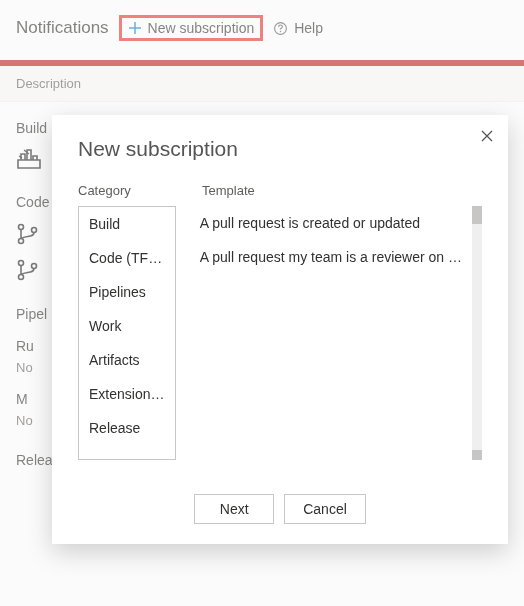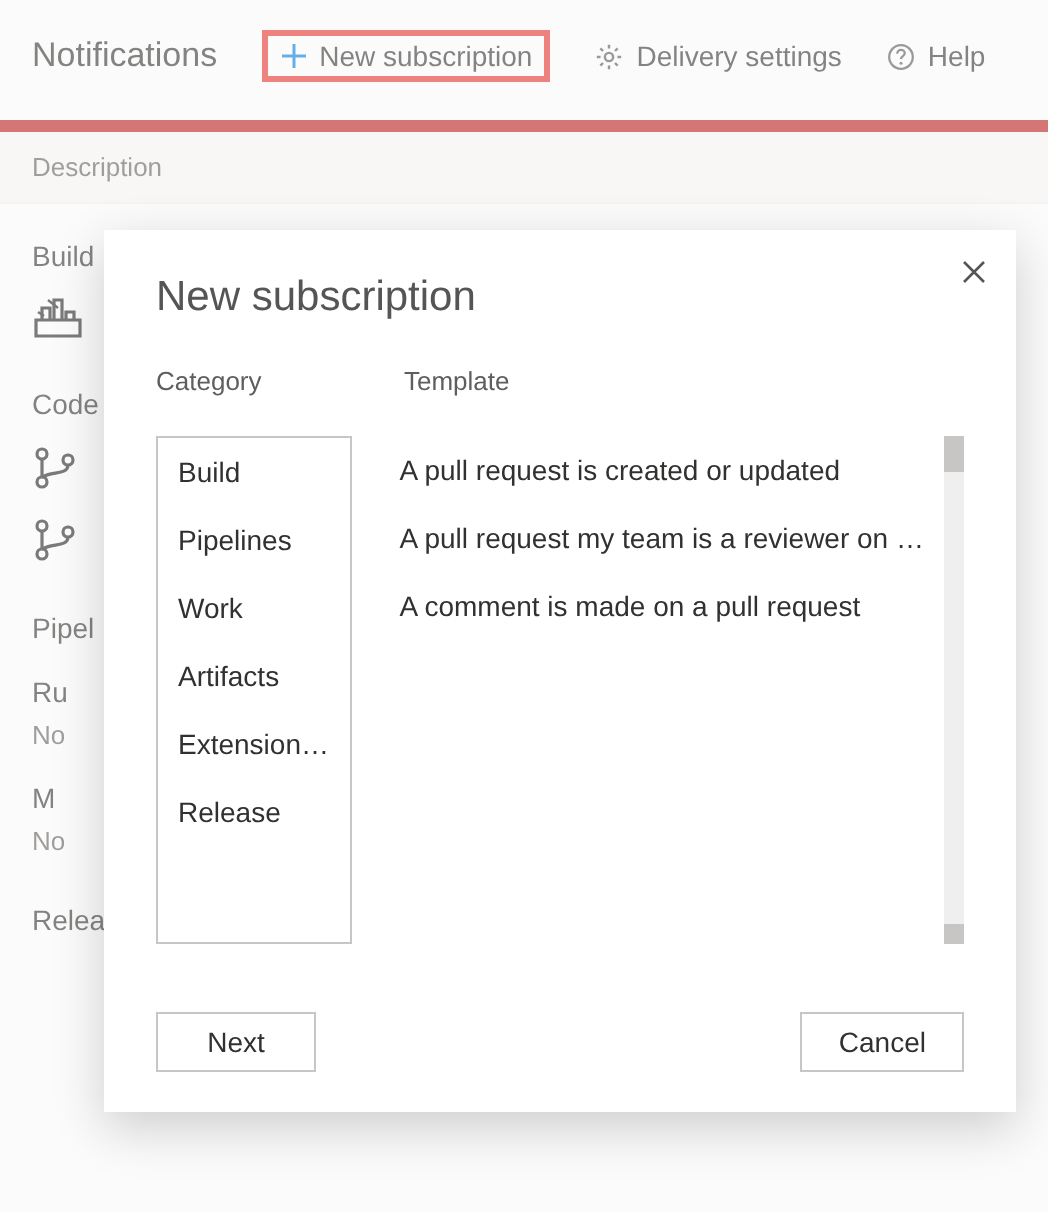--- a/index.html
+++ b/index.html
@@ -11,21 +11,21 @@
     width: 524px;
     height: 606px;
     overflow: hidden;
     position: relative;
   }
   .toolbar {
     display: flex;
     align-items: center;
     height: 56px;
     padding: 0 16px;
-    gap: 22px;
+    gap: 10px;
     background: #faf9f8;
   }
   .page-title {
     font-size: 17px;
     font-weight: 400;
     color: #323130;
   }
   .tool-btn {
     display: inline-flex;
     align-items: center;
@@ -90,21 +90,21 @@
     font-size: 21px;
     font-weight: 300;
     color: #555;
     margin-bottom: 22px;
   }
   .col-labels {
     display: flex;
     gap: 16px;
     font-size: 13px;
     color: #605e5c;
-    margin-bottom: 20px;
+    margin-bottom: 8px;
   }
   .col-labels .lab-cat { width: 108px; }
   .columns {
     display: flex;
     gap: 14px;
     height: 254px;
   }
   .cat-list {
     width: 108px;
     border: 1px solid #c8c6c4;
@@ -147,21 +147,21 @@
     overflow: hidden;
     text-overflow: ellipsis;
   }
   .tmpl-item.selected { background: #eaeaea; }
   .cat-item.highlighted {
     outline: 3px solid #e3302b;
     outline-offset: -2px;
   }
   .modal-buttons {
     display: flex;
-    justify-content: space-between;
+    justify-content: center;
     gap: 10px;
     margin-top: 34px;
   }
   .btn {
     min-width: 80px;
     padding: 6px 18px;
     border: 1px solid #c8c6c4;
     background: #fff;
     font-size: 14px;
     cursor: pointer;
@@ -177,29 +177,20 @@
 
   <span class="tool-btn highlight-red">
     <span class="ic">
       <svg width="14" height="14" viewBox="0 0 14 14">
           <path d="M7 1v12M1 7h12" stroke="#0078d4" stroke-width="1.5" fill="none"></path>
         </svg>
     </span>
     <span>New subscription</span>
   </span>
 
-  <span class="tool-btn">
-    <span class="ic">
-      <svg width="15" height="15" viewBox="0 0 16 16">
-          <circle cx="8" cy="8" r="2.2" fill="none" stroke="#555" stroke-width="1.3"></circle>
-          <path d="M8 1.5v2M8 12.5v2M14.5 8h-2M3.5 8h-2M12.6 3.4l-1.4 1.4M4.8 11.2l-1.4 1.4M12.6 12.6l-1.4-1.4M4.8 4.8 3.4 3.4" stroke="#555" stroke-width="1.3"></path>
-        </svg>
-    </span>
-    <span>Delivery settings</span>
-  </span>
 
   <span class="tool-btn">
     <span class="ic">
       <svg width="15" height="15" viewBox="0 0 16 16">
           <circle cx="8" cy="8" r="6.3" fill="none" stroke="#555" stroke-width="1.2"></circle>
           <path d="M6 6.2c0-1.1.9-2 2-2s2 .8 2 1.8c0 .9-.6 1.3-1.3 1.8-.5.4-.7.7-.7 1.3" fill="none" stroke="#555" stroke-width="1.2"></path>
           <circle cx="8" cy="11.3" r="0.8" fill="#555"></circle>
         </svg>
     </span>
     <span>Help</span>
@@ -251,31 +242,31 @@
     <div class="modal-title">New subscription</div>
 
     <div class="col-labels">
       <span class="lab-cat">Category</span>
       <span>Template</span>
     </div>
 
     <div class="columns">
       <div class="cat-list" id="cat-list">
           <div class="cat-item">Build</div>
+          <div class="cat-item">Code (TFVC)</div>
           <div class="cat-item">Pipelines</div>
           <div class="cat-item">Work</div>
           <div class="cat-item">Artifacts</div>
           <div class="cat-item">Extension …</div>
           <div class="cat-item">Release</div>
         </div>
       <div class="tmpl-wrap">
         <div class="tmpl-list" id="tmpl-list">
             <div class="tmpl-item">A pull request is created or updated</div>
             <div class="tmpl-item">A pull request my team is a reviewer on …</div>
-            <div class="tmpl-item">A comment is made on a pull request</div>
           </div>
       </div>
     </div>
 
     <div class="modal-buttons">
       <div class="btn">Next</div>
       <div class="btn">Cancel</div>
     </div>
   </div>
 </div>

